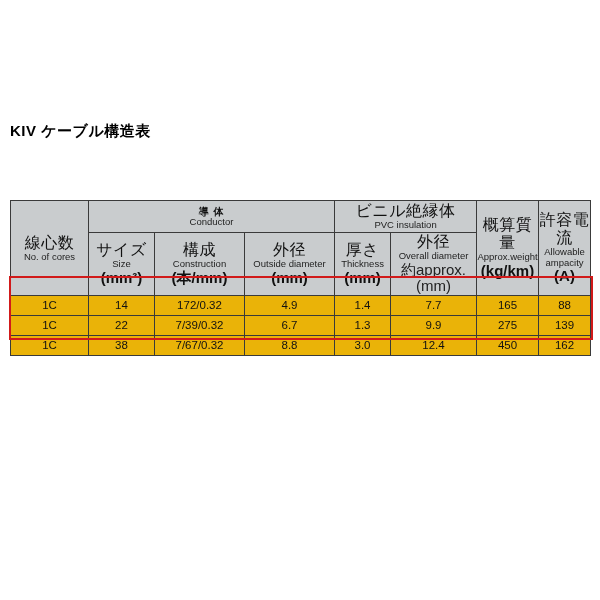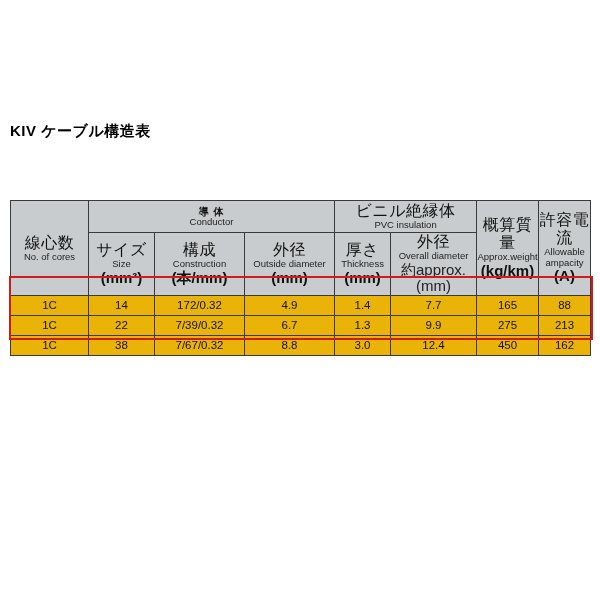--- a/index.html
+++ b/index.html
@@ -196,21 +196,21 @@
           <td>88</td>
         </tr>
         <tr>
           <td>1C</td>
           <td>22</td>
           <td>7/39/0.32</td>
           <td>6.7</td>
           <td>1.3</td>
           <td>9.9</td>
           <td>275</td>
-          <td>213</td>
+          <td>139</td>
         </tr>
         <tr>
           <td>1C</td>
           <td>38</td>
           <td>7/67/0.32</td>
           <td>8.8</td>
           <td>3.0</td>
           <td>12.4</td>
           <td>450</td>
           <td>162</td>

